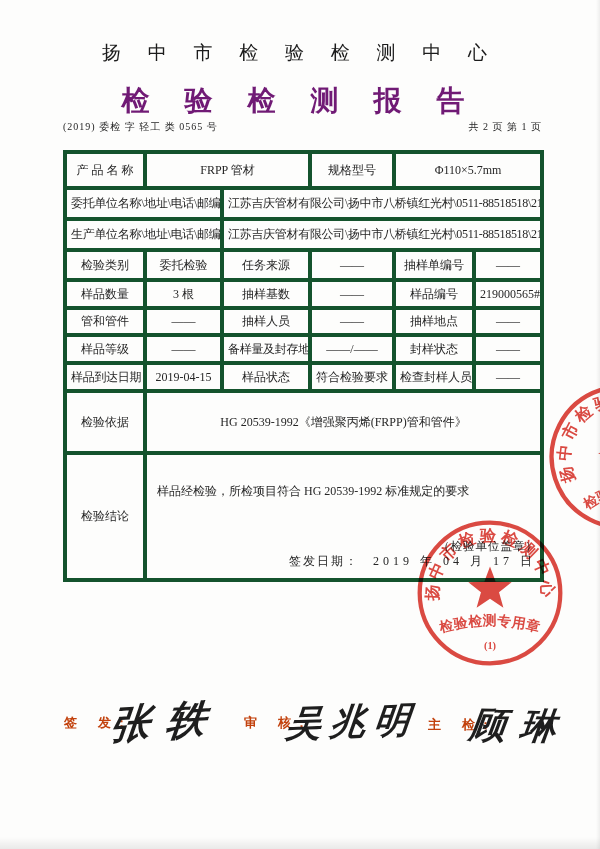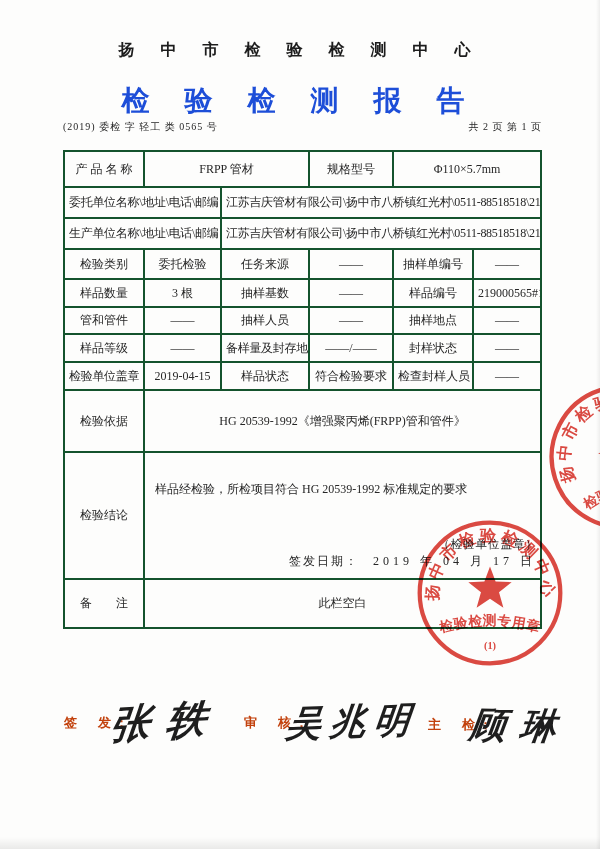--- a/index.html
+++ b/index.html
@@ -3,30 +3,30 @@
 <meta charset="utf-8">
 <style>
   html,body{margin:0;padding:0;background:#e9e9e7;}
   .page{
     position:relative;width:600px;height:849px;background:#fdfdfc;
     font-family:"Liberation Serif","DejaVu Serif",serif;color:#262626;
     overflow:hidden;margin:0 auto;
   }
   
   .org-title{position:absolute;top:40px;left:0;width:100%;text-align:center;
-    font-size:16px;font-weight:bold;letter-spacing:11px;color:#1c1c1c;}
+    font-size:19px;font-weight:normal;letter-spacing:11px;color:#1c1c1c;}
   .report-title{position:absolute;top:82px;left:0;width:100%;text-align:center;
-    font-size:28px;font-weight:bold;letter-spacing:14px;color:#1d4ed8;}
+    font-size:28px;font-weight:bold;letter-spacing:14px;color:#701a75;}
   .doc-line{position:absolute;top:120px;left:63px;right:58px;display:flex;
     justify-content:space-between;font-size:10px;letter-spacing:1px;}
   
   table.report{position:absolute;left:63px;top:150px;width:478px;
     border-collapse:collapse;table-layout:fixed;
     border:2px solid #1b1b1b;}
-  table.report td{border:2px solid #14532d;padding:1px 4px;font-size:12px;
+  table.report td{border:4px solid #14532d;padding:1px 4px;font-size:12px;
     text-align:center;vertical-align:middle;overflow:hidden;white-space:nowrap;}
   td.left{text-align:left;padding-left:9px;}
   td.tight{font-size:10.6px;letter-spacing:-0.3px;padding-left:2px;padding-right:2px;}
   td.addr{font-size:10.6px;letter-spacing:-0.3px;text-align:left;padding-left:6px;}
   td.sampleno{font-size:8.6px;letter-spacing:0;padding:0 1px;}
   tr.h36{height:36px}tr.h32{height:32px}tr.h31{height:31px}tr.h30{height:30px}
   tr.h28{height:28px}tr.h27{height:27px}tr.h62{height:62px}tr.h127{height:127px}
   tr.h49{height:49px}
   .conc-cell{position:relative;vertical-align:top;}
   .conc-text{position:absolute;top:28px;left:10px;font-size:12px;}
@@ -113,44 +113,40 @@
     </tr>
     <tr class="h28">
       <td>样品等级</td>
       <td>——</td>
       <td class="tight">备样量及封存地点</td>
       <td>——/——</td>
       <td>封样状态</td>
       <td>——</td>
     </tr>
     <tr class="h28">
-      <td class="tight">检验单位盖章</td>
+      <td class="tight">样品到达日期</td>
       <td>2019-04-15</td>
       <td>样品状态</td>
       <td>符合检验要求</td>
       <td>检查封样人员</td>
       <td>——</td>
     </tr>
     <tr class="h62">
       <td>检验依据</td>
       <td colspan="5" class="left">HG 20539-1992《增强聚丙烯(FRPP)管和管件》</td>
     </tr>
     <tr class="h127">
       <td>检验结论</td>
       <td colspan="5" class="conc-cell">
         <div class="conc-text">样品经检验，所检项目符合 HG 20539-1992 标准规定的要求</div>
         <div class="seal-note">（检验单位盖章）</div>
         <div class="issue-line">
           <span>签发日期：</span><span class="dt">2019 年 04 月 17 日</span>
         </div>
       </td>
-    </tr>
-    <tr class="h49">
-      <td>备　　注</td>
-      <td colspan="5" class="left">此栏空白</td>
     </tr>
   </tbody>
     </table>
 
   <span class="sig-label" style="left:64px;top:714px;">签　发：</span>
   <span class="sig sig1">张轶</span>
   <span class="sig-label" style="left:244px;top:714px;">审　核：</span>
   <span class="sig sig2">吴兆明</span>
   <span class="sig-label" style="left:428px;top:716px;">主　检：</span>
   <span class="sig sig3">顾琳</span>

